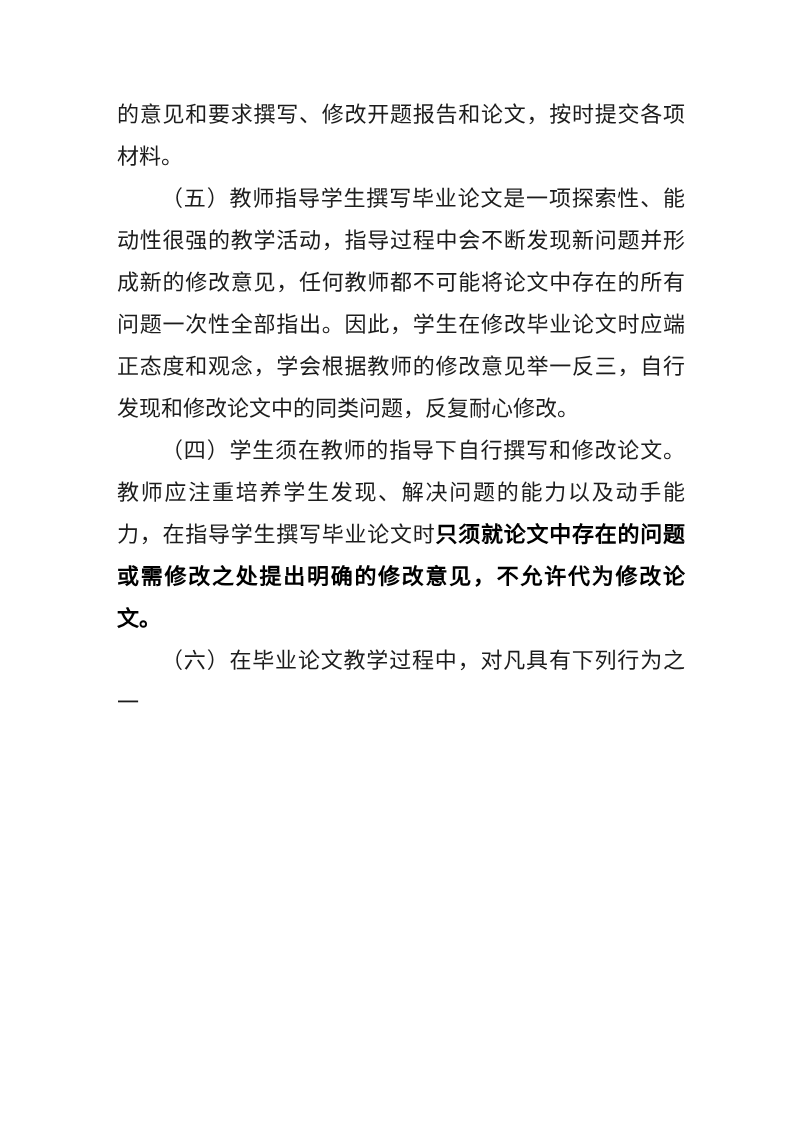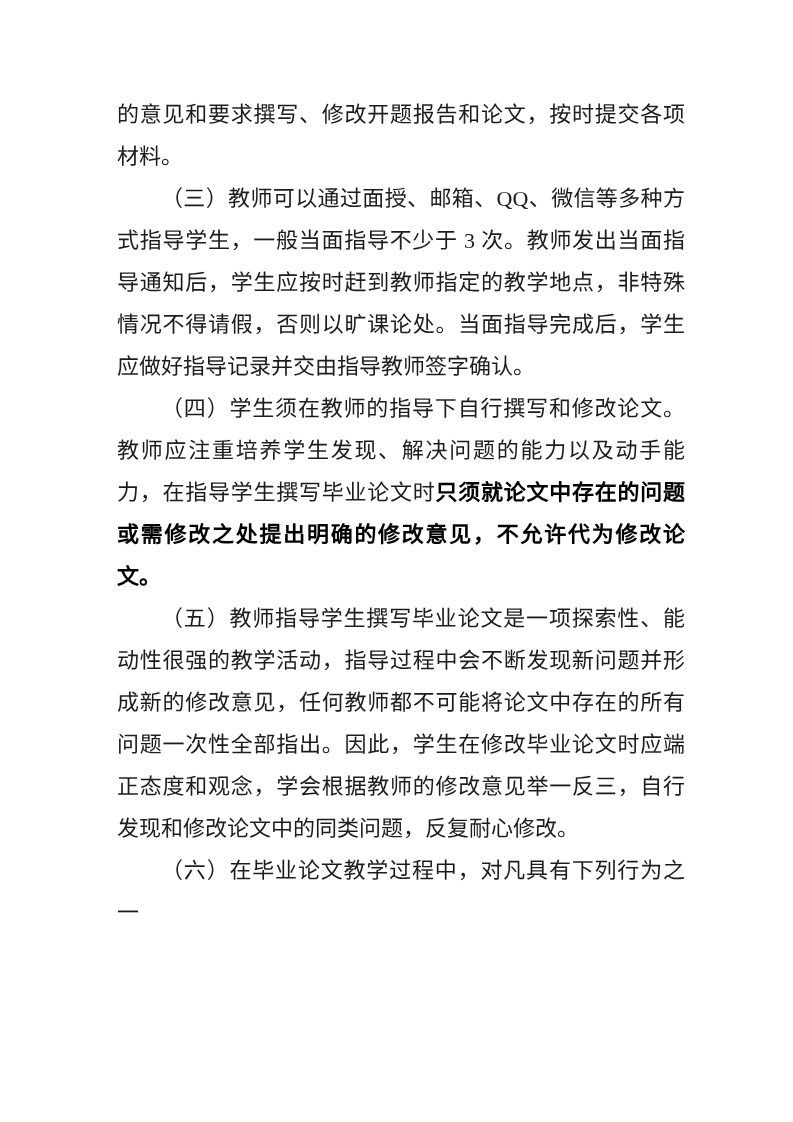--- a/index.html
+++ b/index.html
@@ -47,18 +47,17 @@
     font-family: "Liberation Sans", "DejaVu Sans", sans-serif;
     color: #000000;
   }
 </style>
 </head>
 <body>
 
 <div class="page" style="background: rgb(255, 255, 255);">
   <div class="content" id="doc-content" style="color: rgb(28, 28, 28);">
       <p class="no-indent"><span class="normal-run">的意见和要求撰写、修改开题报告和论文，按时提交各项材料。</span></p>
-      <p class="indent"><span class="normal-run">（三）教师可以通过面授、邮箱、QQ、微信等多种方式指导学生，一般当面指导不少于 3 次。教师发出当面指导通知后，学生应按时赶到教师指定的教学地点，非特殊情况不得请假，否则以旷课论处。当面指导完成后，学生应做好指导记录并交由指导教师签字确认。</span></p>
+      <p class="indent"><span class="normal-run">（五）教师指导学生撰写毕业论文是一项探索性、能动性很强的教学活动，指导过程中会不断发现新问题并形成新的修改意见，任何教师都不可能将论文中存在的所有问题一次性全部指出。因此，学生在修改毕业论文时应端正态度和观念，学会根据教师的修改意见举一反三，自行发现和修改论文中的同类问题，反复耐心修改。</span></p>
       <p class="indent"><span class="normal-run">（四）学生须在教师的指导下自行撰写和修改论文。教师应注重培养学生发现、解决问题的能力以及动手能力，在指导学生撰写毕业论文时</span><span class="bold-run" style="color: rgb(0, 0, 0);">只须就论文中存在的问题或需修改之处提出明确的修改意见，不允许代为修改论文。</span></p>
-      <p class="indent"><span class="normal-run">（五）教师指导学生撰写毕业论文是一项探索性、能动性很强的教学活动，指导过程中会不断发现新问题并形成新的修改意见，任何教师都不可能将论文中存在的所有问题一次性全部指出。因此，学生在修改毕业论文时应端正态度和观念，学会根据教师的修改意见举一反三，自行发现和修改论文中的同类问题，反复耐心修改。</span></p>
       <p class="indent"><span class="normal-run">（六）在毕业论文教学过程中，对凡具有下列行为之一</span></p>
     </div>
 </div>
 
 </body></html>

